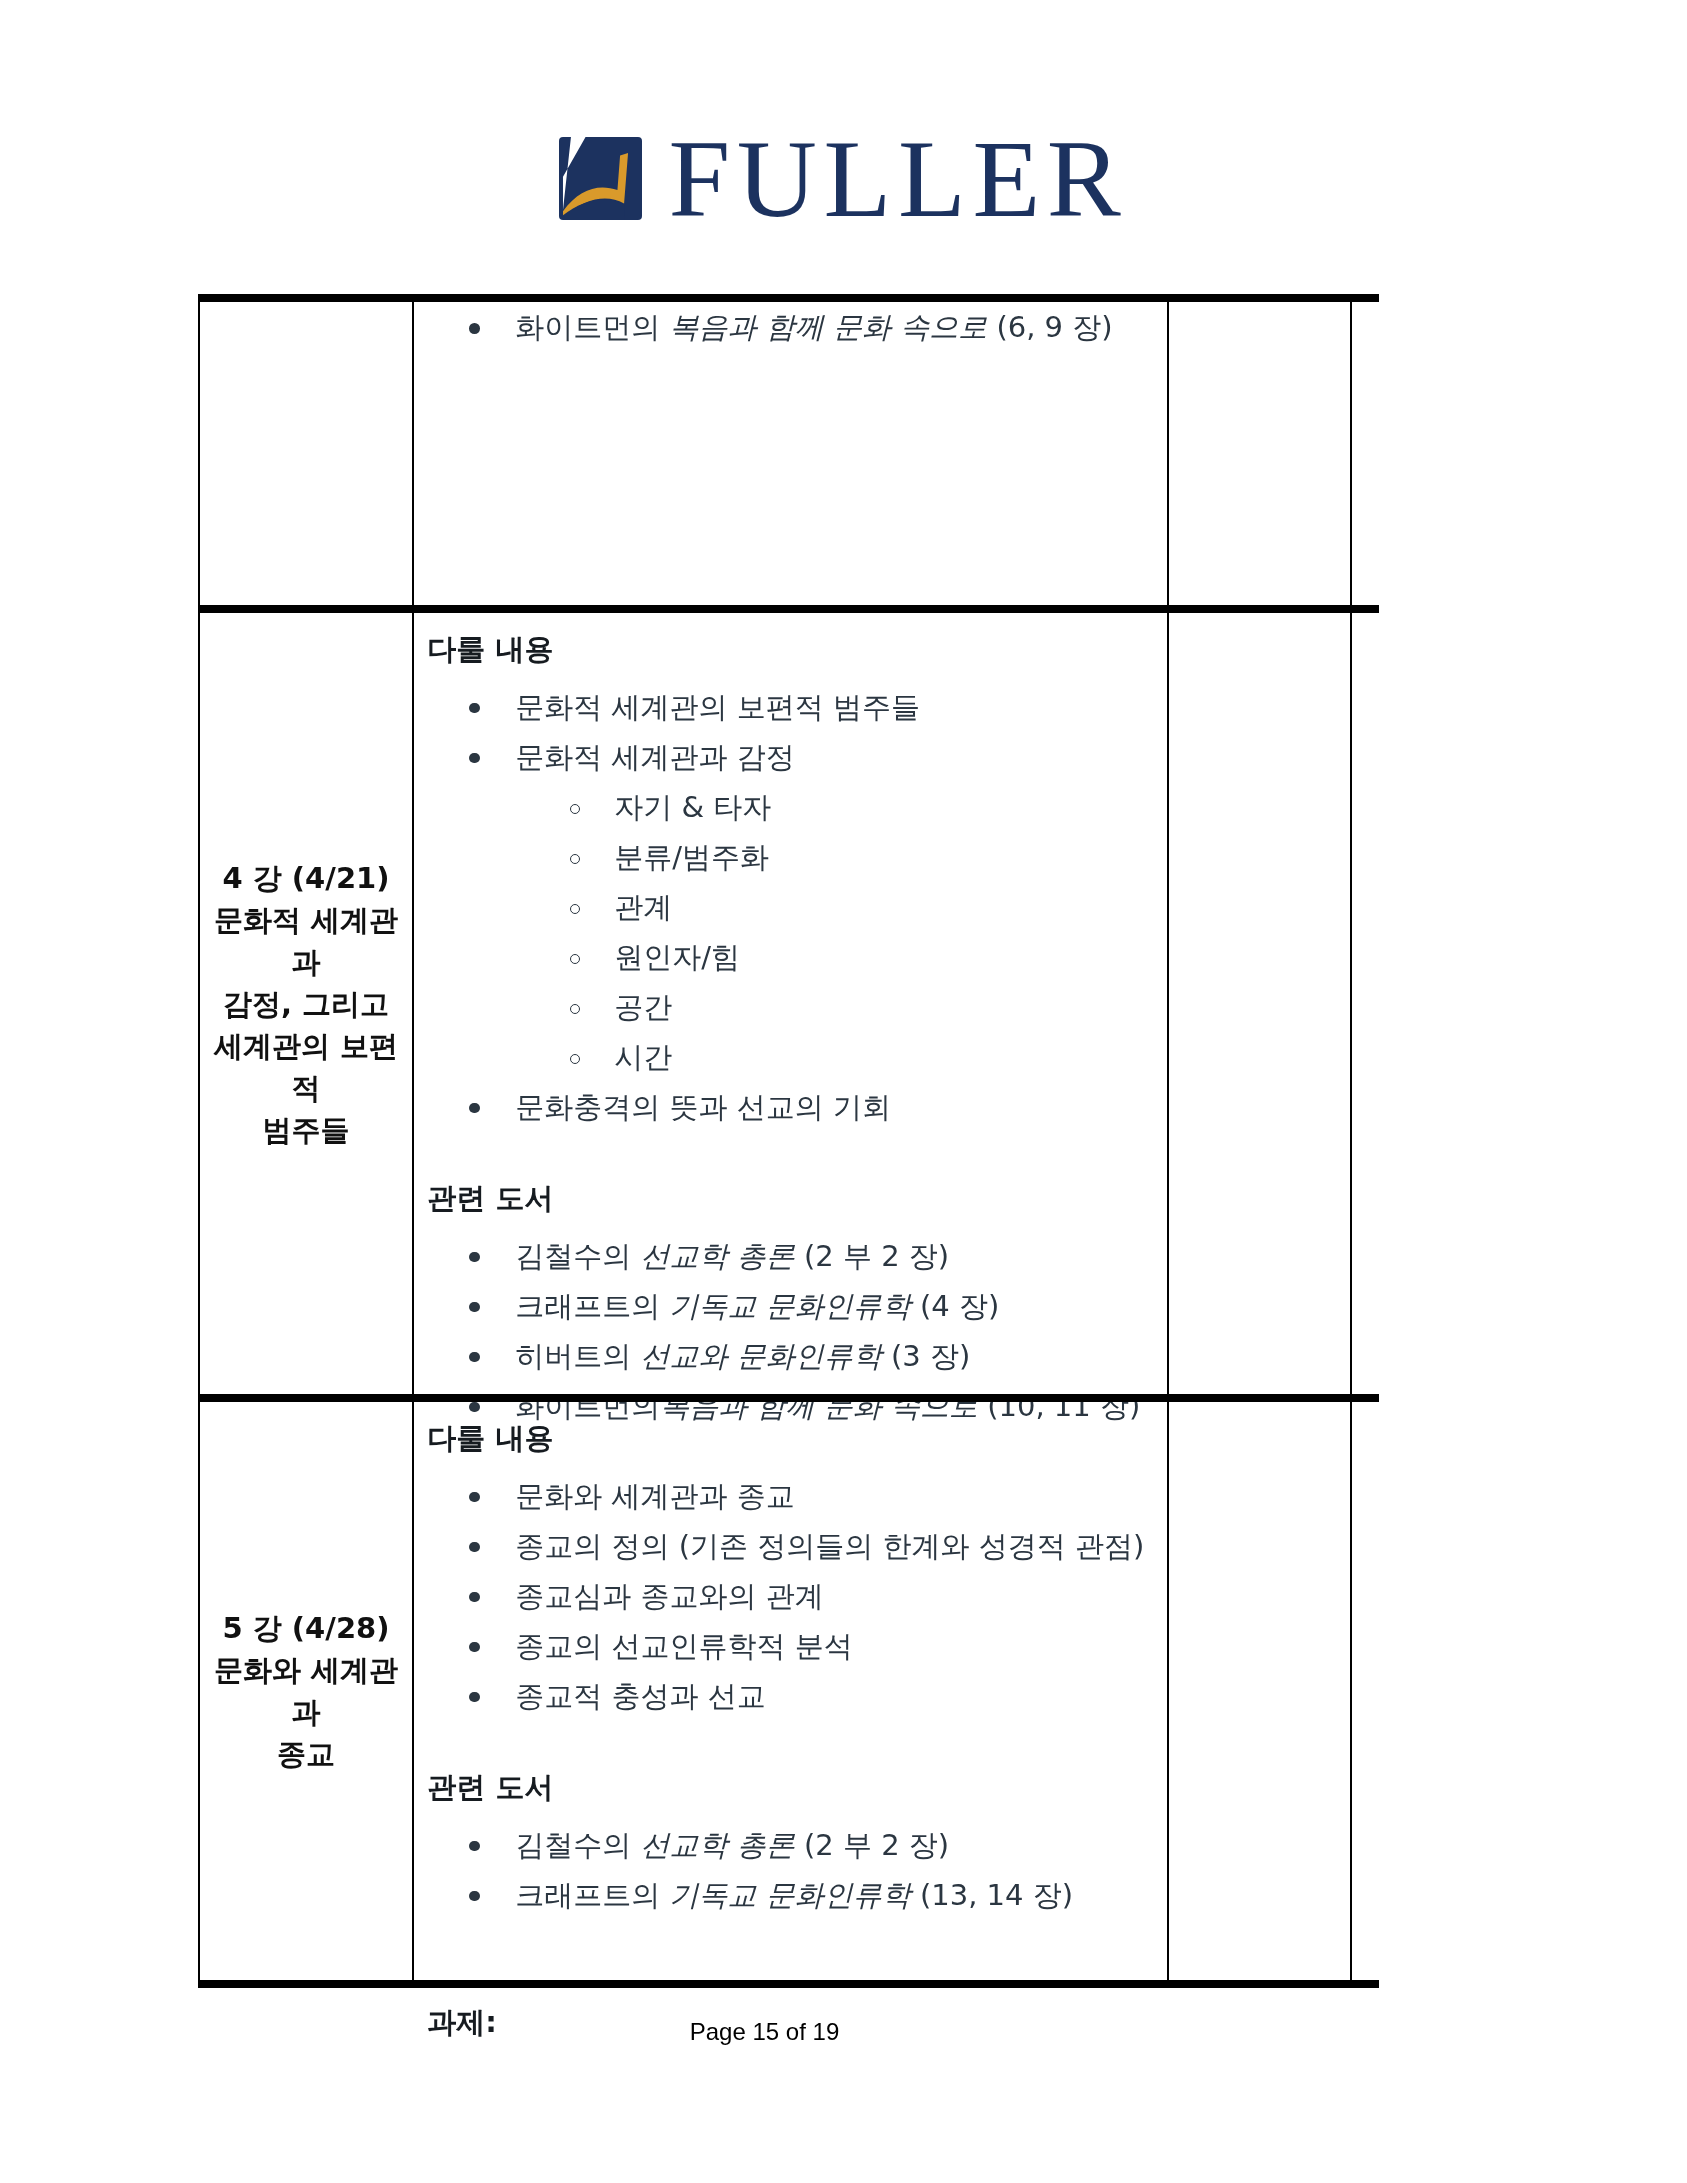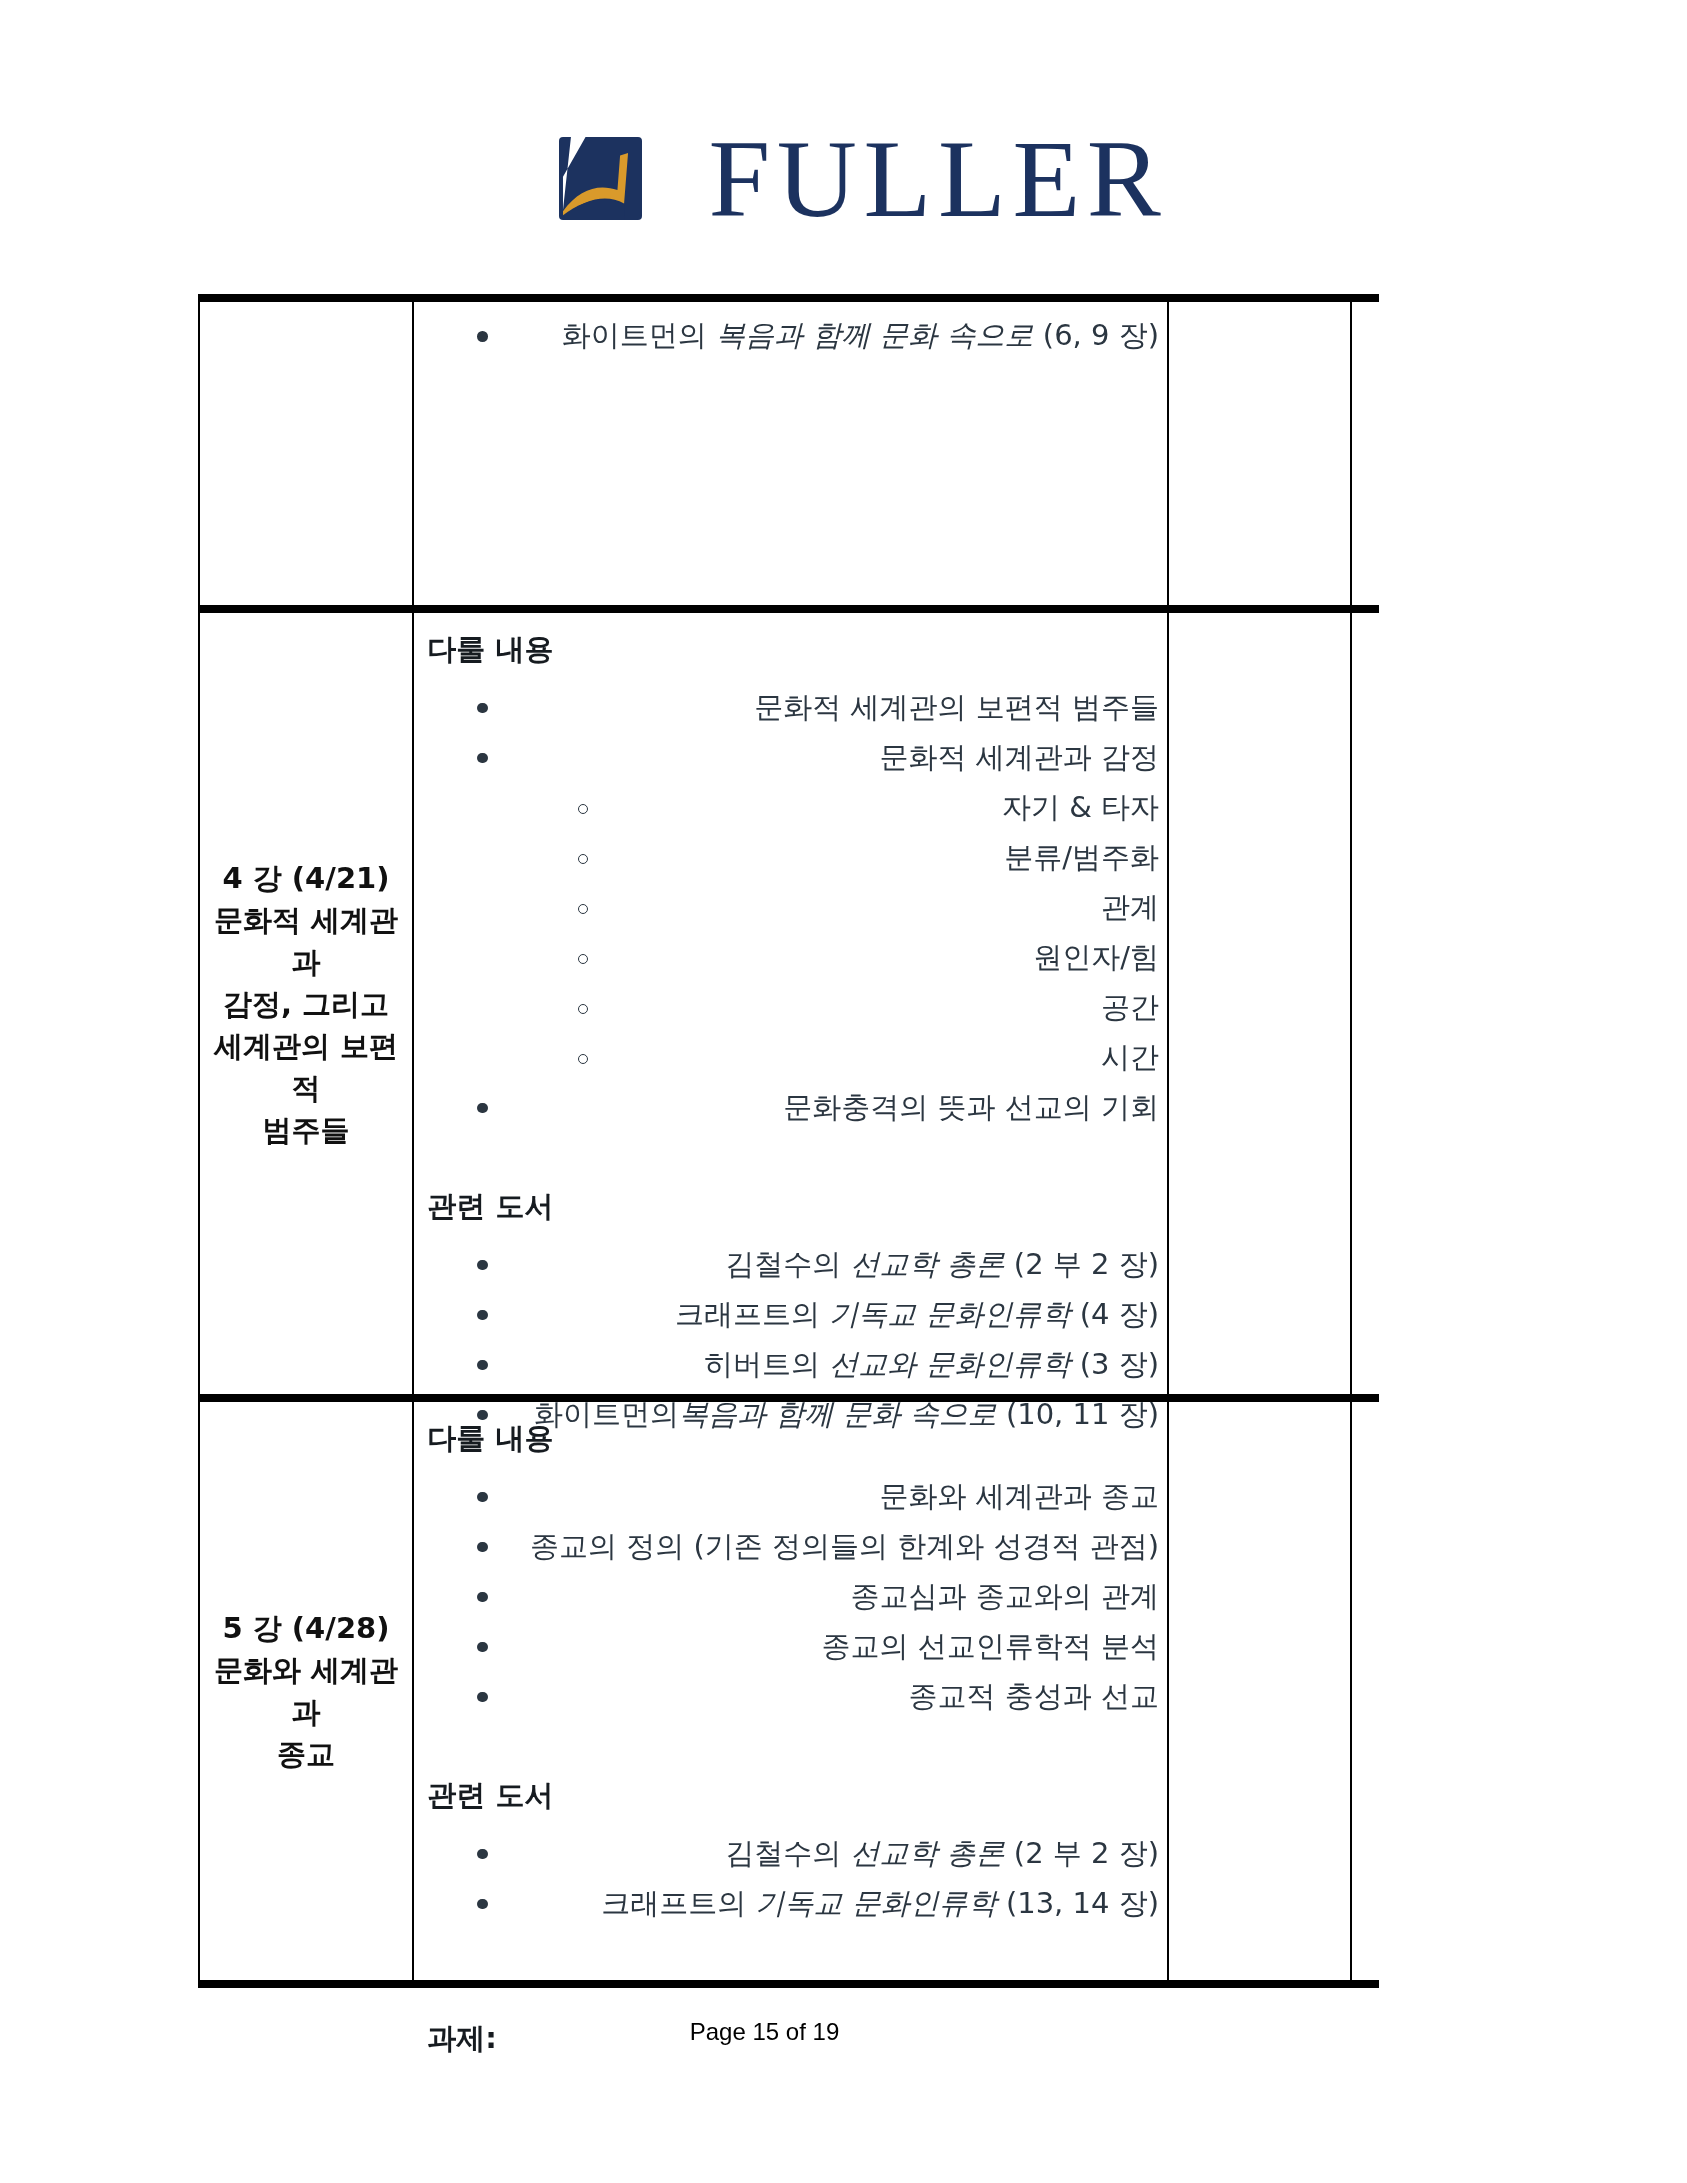--- a/index.html
+++ b/index.html
@@ -1,31 +1,31 @@
 <!DOCTYPE html>
 <html style="font-size:10.6px"><head>
 <meta charset="utf-8">
 <style>
   html, body { margin:0; padding:0; background:#ffffff; }
   body { width:1687px; height:2183px; position:relative; overflow:hidden;
          font-family:"DejaVu Sans","Liberation Sans",sans-serif; color:#2b3641; }
-  .logo { position:absolute; left:559px; top:136px; height:85px; display:flex; align-items:center;gap:40px; }
+  .logo { position:absolute; left:559px; top:136px; height:85px; display:flex; align-items:center; }
   .logo-mark { width:83px; height:83px; margin-right:26.5px; }
   .logo-word { font-family:"Liberation Serif","DejaVu Serif",serif; font-size:111px; line-height:85px;
                color:#1c325f; letter-spacing:6.6px; font-weight:normal; }
   .table { position:absolute; left:198px; top:294px; width:1181px; }
   .row { position:relative; display:flex; border-top:8px solid #000; }
   .row.last { border-bottom:8.6px solid #000; }
   .cell { box-sizing:border-box; border-left:2px solid #000; position:relative; }
   .cell.c1 { width:214px; display:flex; align-items:center; justify-content:center; text-align:center; }
   .cell.c2 { width:755px; padding:2.6px 0 0 5.3px; }
   .cell.c3 { width:185px; border-right:2px solid #000; }
   .session-title { font-weight:bold; font-size:29px; line-height:42px; color:#111; }
   .section-head { font-weight:bold; font-size:29px; line-height:50px; color:#161b20; margin:8px; }
-  ul { list-style:none; margin:8px; padding:0;text-align:right; }
+  ul { list-style:none; margin:0; padding:0; }
   li { position:relative; font-size:29px; line-height:50px; padding-left:96px; white-space:nowrap; }
   li .bullet { position:absolute; left:50px; top:21px; width:10.6px; height:10.6px; border-radius:50%; background:#2b3641; }
   li.sub { padding-left:195px; }
   li.sub .bullet { left:151px; top:22px; width:10px; height:10px; background:transparent; border:1.3px solid #2b3641; box-sizing:border-box; }
   em { font-style:italic; }
   .gap { height:33px; }
   .footer { position:absolute; left:0; width:1529px; top:2018px; text-align:center;
             font-family:"Liberation Sans","DejaVu Sans",sans-serif; font-size:24px; color:#000; }
 </style>
 </head>

